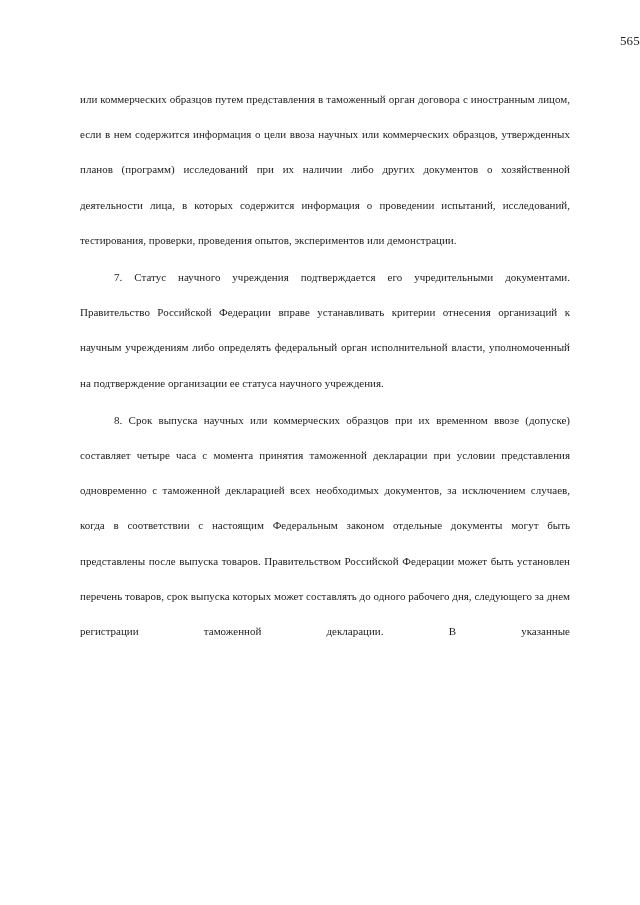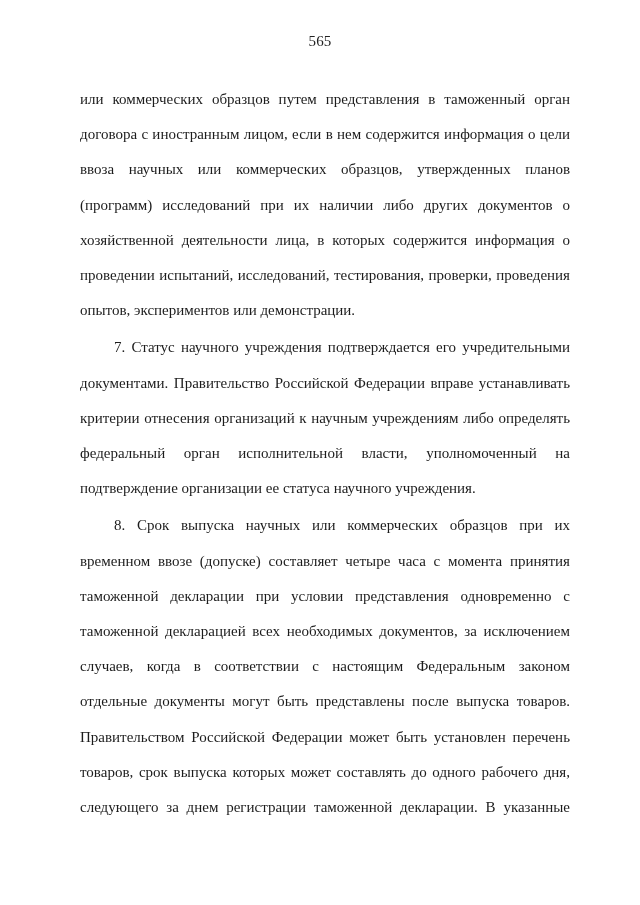--- a/index.html
+++ b/index.html
@@ -19,34 +19,34 @@
     width: 640px;
     height: 905px;
     box-sizing: border-box;
     background: #ffffff;
   }
   .page-number {
     position: absolute;
     top: 33px;
     left: 0;
     width: 640px;
-    text-align: center;
-    font-size: 15px;
+    text-align: right;
+    font-size: 13px;
     color: #222;
     letter-spacing: 0.2px;
   }
   .body-text {
     position: absolute;
     top: 82px;
     left: 80px;
     width: 490px;
   }
   .para {
     margin: 0 0 2px 0;
-    font-size: 15px;
+    font-size: 11px;
     line-height: 35.2px;
     text-align: justify;
     text-justify: inter-word;
     color: #1c1c1c;
     hyphens: none;
   }
   .para.indent {
     text-indent: 34px;
   }
   

